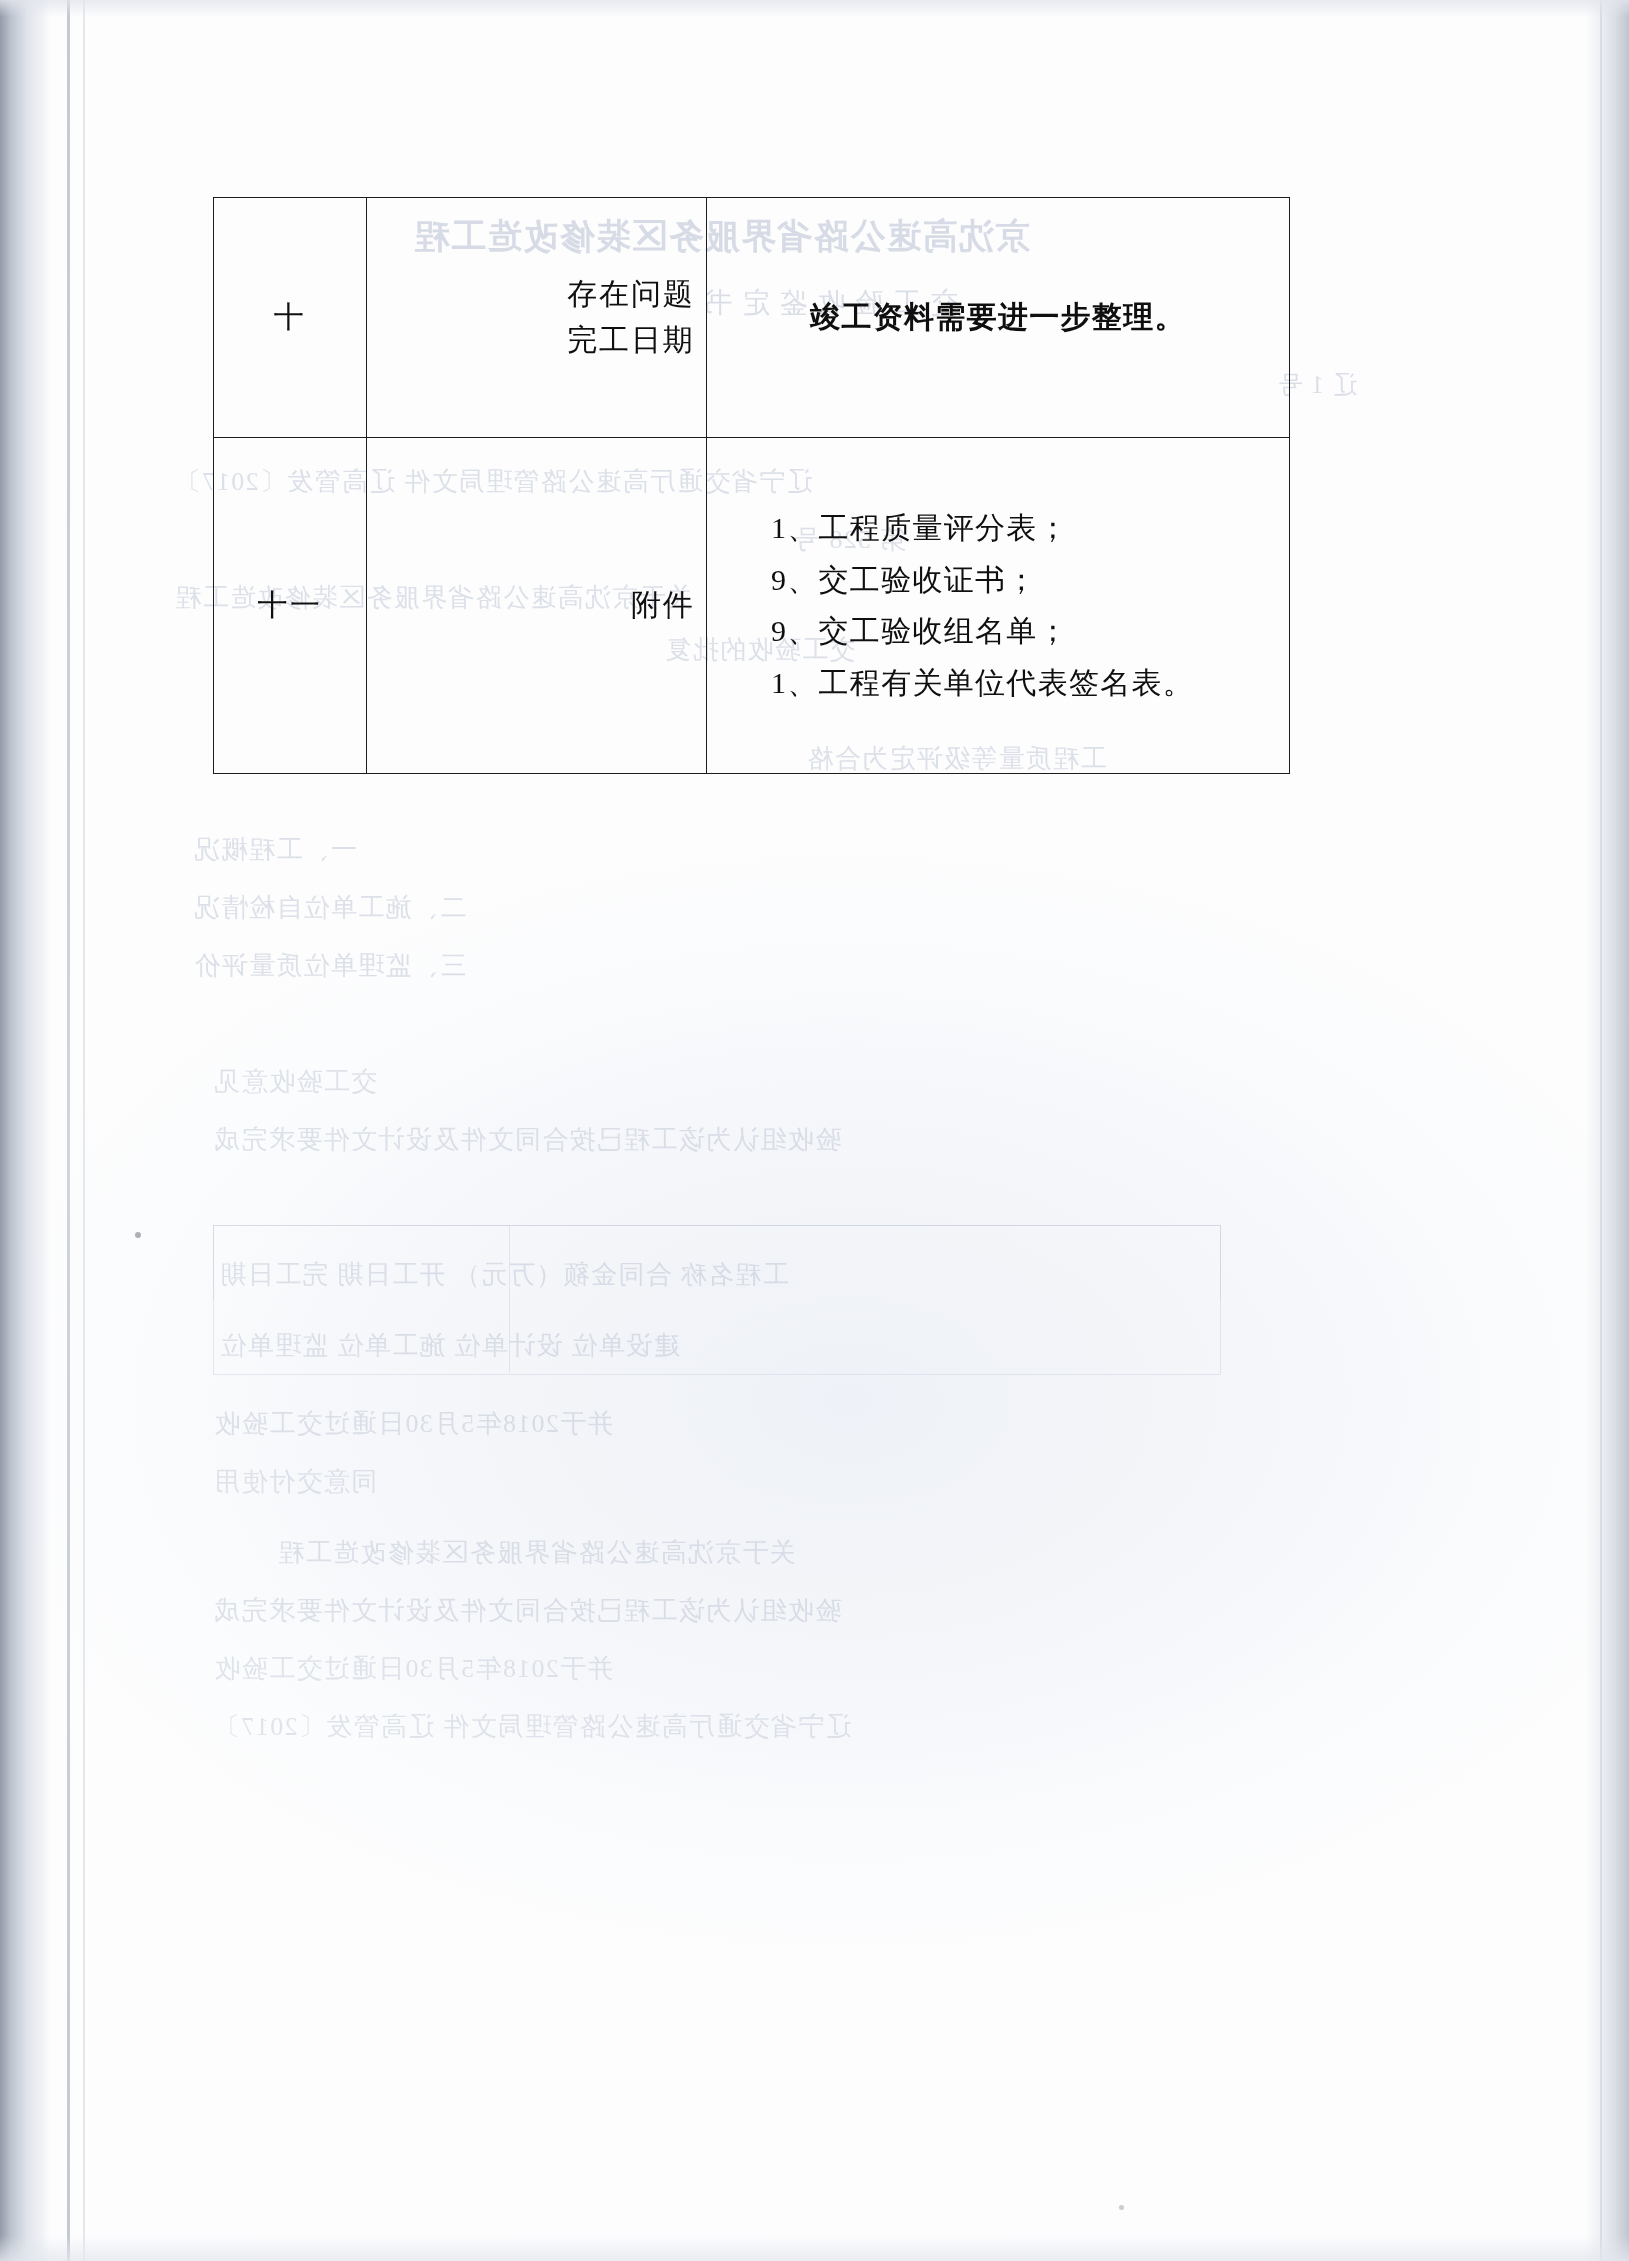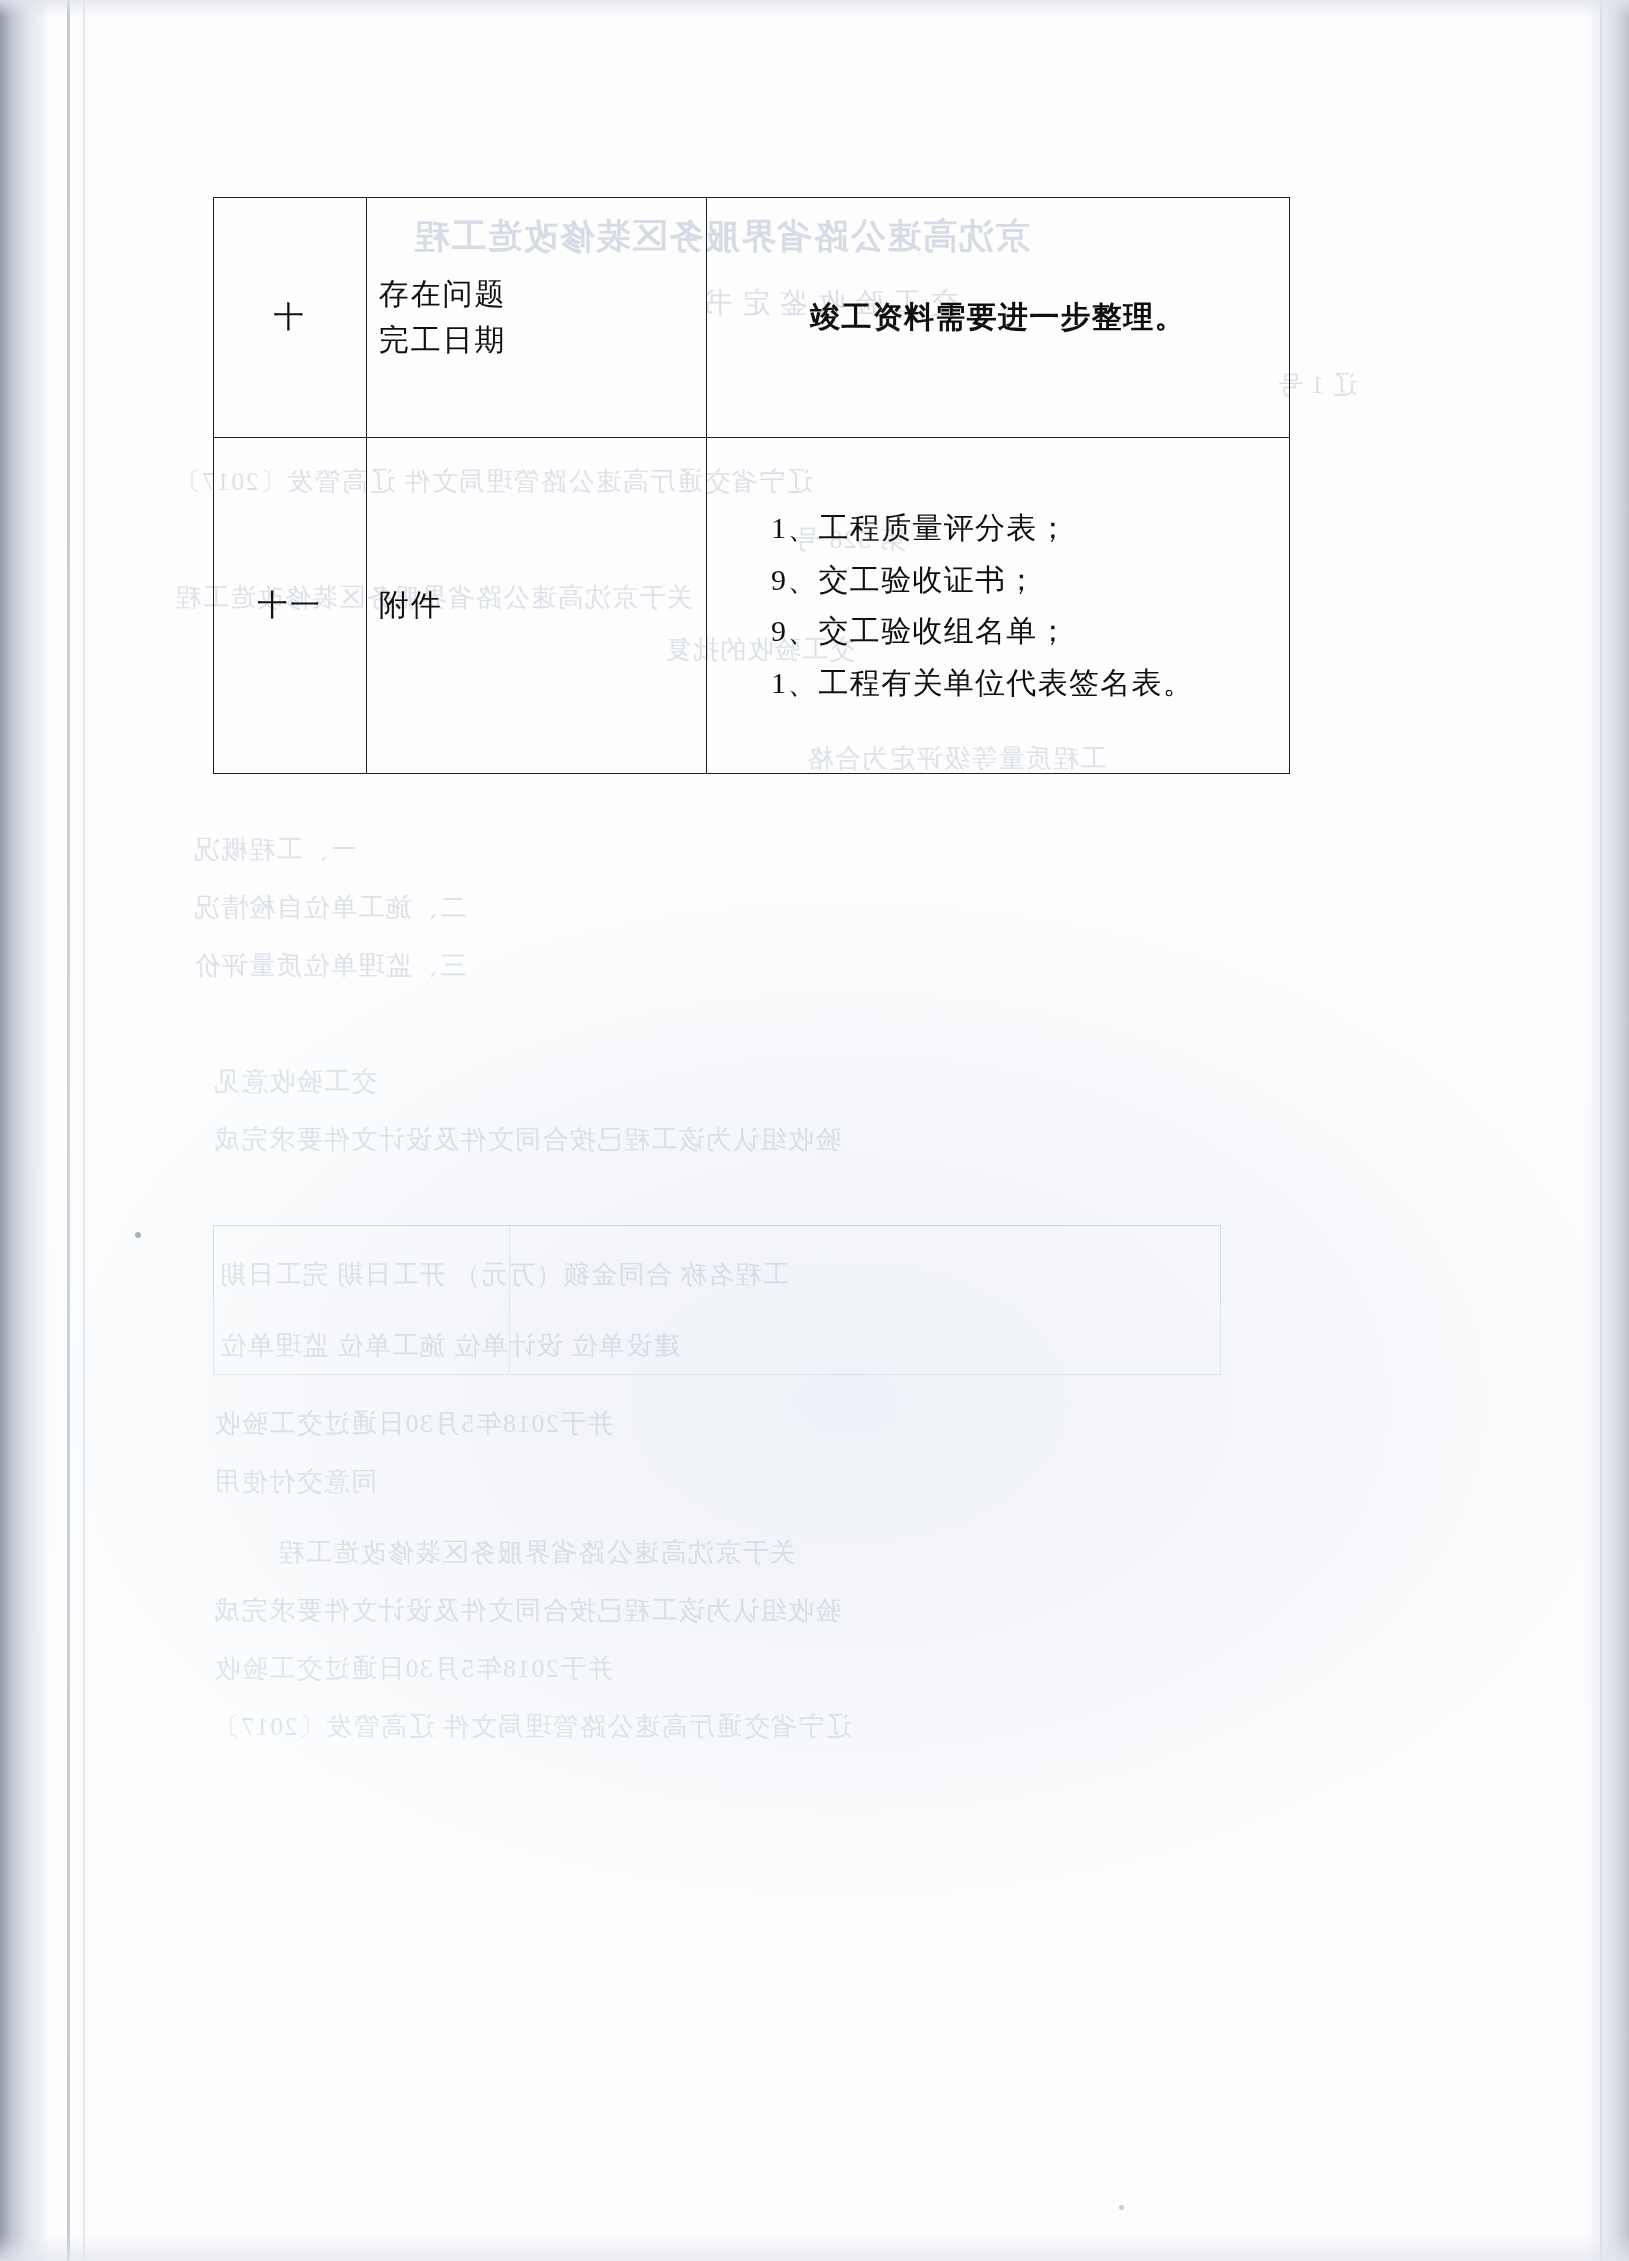--- a/index.html
+++ b/index.html
@@ -125,21 +125,21 @@
     line-height: 1.55;
     padding: 6.4px 11.6px;
   }
   .col-idx { width: 129px; text-align: center; }
   .col-lbl { width: 316px; text-align: center; }
   .col-val { width: 558px; }
 
   .cell-idx { font-size: 30px; letter-spacing: 2.6px; }
   .cell-lbl-lines {
     display: block;
-    text-align: left;
+    text-align: right;
     letter-spacing: 1.9px;
     font-size: 30px;
     line-height: 1.55;
   }
   .row-one .col-val {
     text-align: center;
     font-size: 30px;
     letter-spacing: 1.3px;
   }
   .row-two td { height: 322px; }

